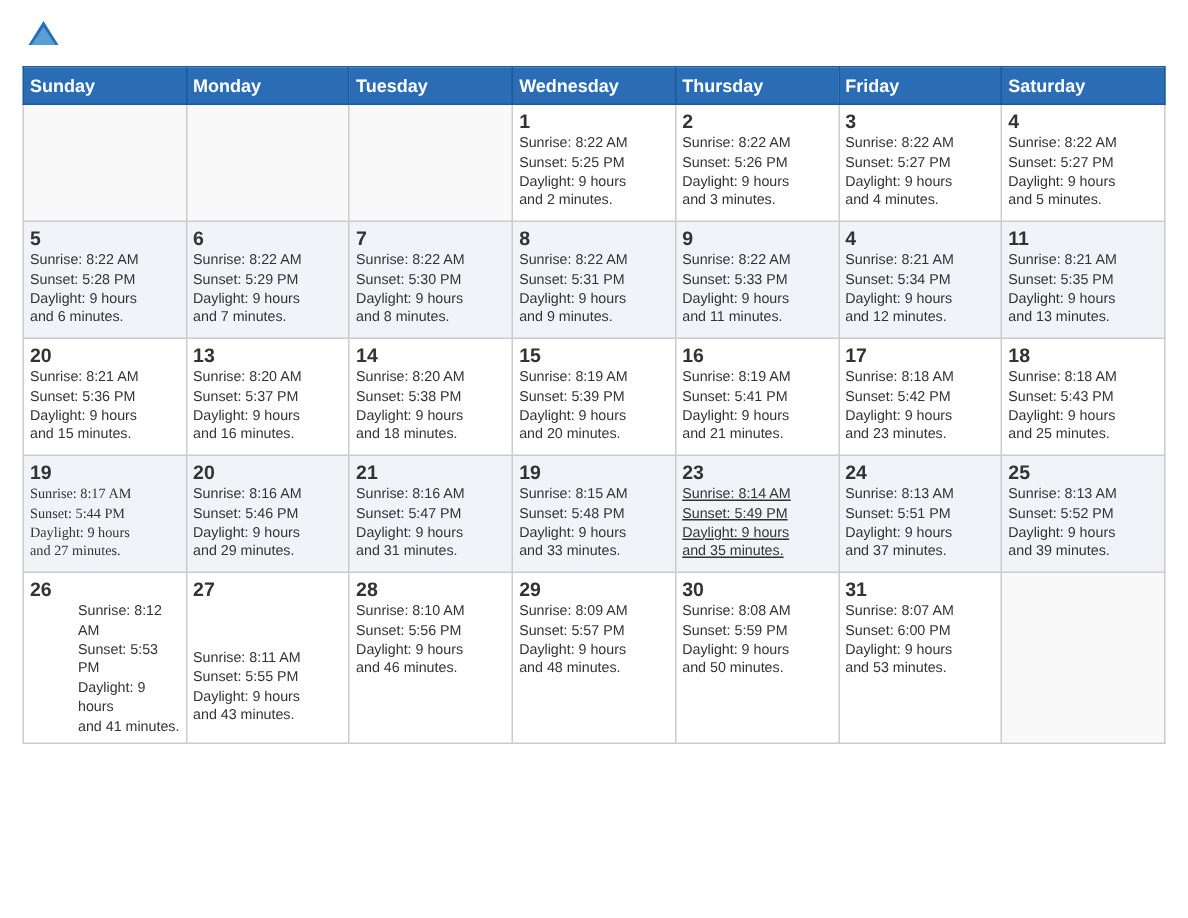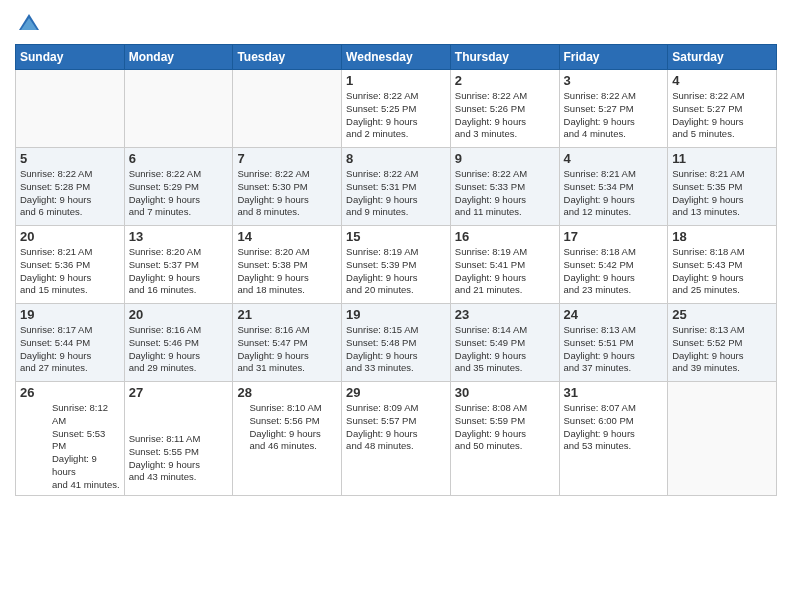--- a/index.html
+++ b/index.html
@@ -264,21 +264,21 @@
             <span class="day-number">18</span>
             <div class="day-info" style="white-space: pre-line;">Sunrise: 8:18 AM
 Sunset: 5:43 PM
 Daylight: 9 hours
 and 25 minutes.</div>
           </td>
         </tr>
         <tr class="row-alt">
           <td>
             <span class="day-number">19</span>
-            <div class="day-info" style="white-space: pre-line;">Sunrise: 8:17 AM
+            <div class="day-info" style="white-space: pre-line; font-family: Liberation Serif, serif;">Sunrise: 8:17 AM
 Sunset: 5:44 PM
 Daylight: 9 hours
 and 27 minutes.</div>
           </td>
           <td>
             <span class="day-number">20</span>
             <div class="day-info" style="white-space: pre-line;">Sunrise: 8:16 AM
 Sunset: 5:46 PM
 Daylight: 9 hours
 and 29 minutes.</div>
@@ -292,21 +292,21 @@
           </td>
           <td>
             <span class="day-number">19</span>
             <div class="day-info" style="white-space: pre-line;">Sunrise: 8:15 AM
 Sunset: 5:48 PM
 Daylight: 9 hours
 and 33 minutes.</div>
           </td>
           <td>
             <span class="day-number">23</span>
-            <div class="day-info" style="white-space: pre-line;">Sunrise: 8:14 AM
+            <div class="day-info" style="white-space: pre-line; text-decoration: underline;">Sunrise: 8:14 AM
 Sunset: 5:49 PM
 Daylight: 9 hours
 and 35 minutes.</div>
           </td>
           <td>
             <span class="day-number">24</span>
             <div class="day-info" style="white-space: pre-line;">Sunrise: 8:13 AM
 Sunset: 5:51 PM
 Daylight: 9 hours
 and 37 minutes.</div>
@@ -329,21 +329,21 @@
           </td>
           <td>
             <span class="day-number">27</span>
             <div class="day-info" style="white-space: pre-line; margin-top: 33px;">Sunrise: 8:11 AM
 Sunset: 5:55 PM
 Daylight: 9 hours
 and 43 minutes.</div>
           </td>
           <td>
             <span class="day-number">28</span>
-            <div class="day-info" style="white-space: pre-line; margin-left: 12px;">Sunrise: 8:10 AM
+            <div class="day-info" style="white-space: pre-line;">Sunrise: 8:10 AM
 Sunset: 5:56 PM
 Daylight: 9 hours
 and 46 minutes.</div>
           </td>
           <td>
             <span class="day-number">29</span>
             <div class="day-info" style="white-space: pre-line;">Sunrise: 8:09 AM
 Sunset: 5:57 PM
 Daylight: 9 hours
 and 48 minutes.</div>

